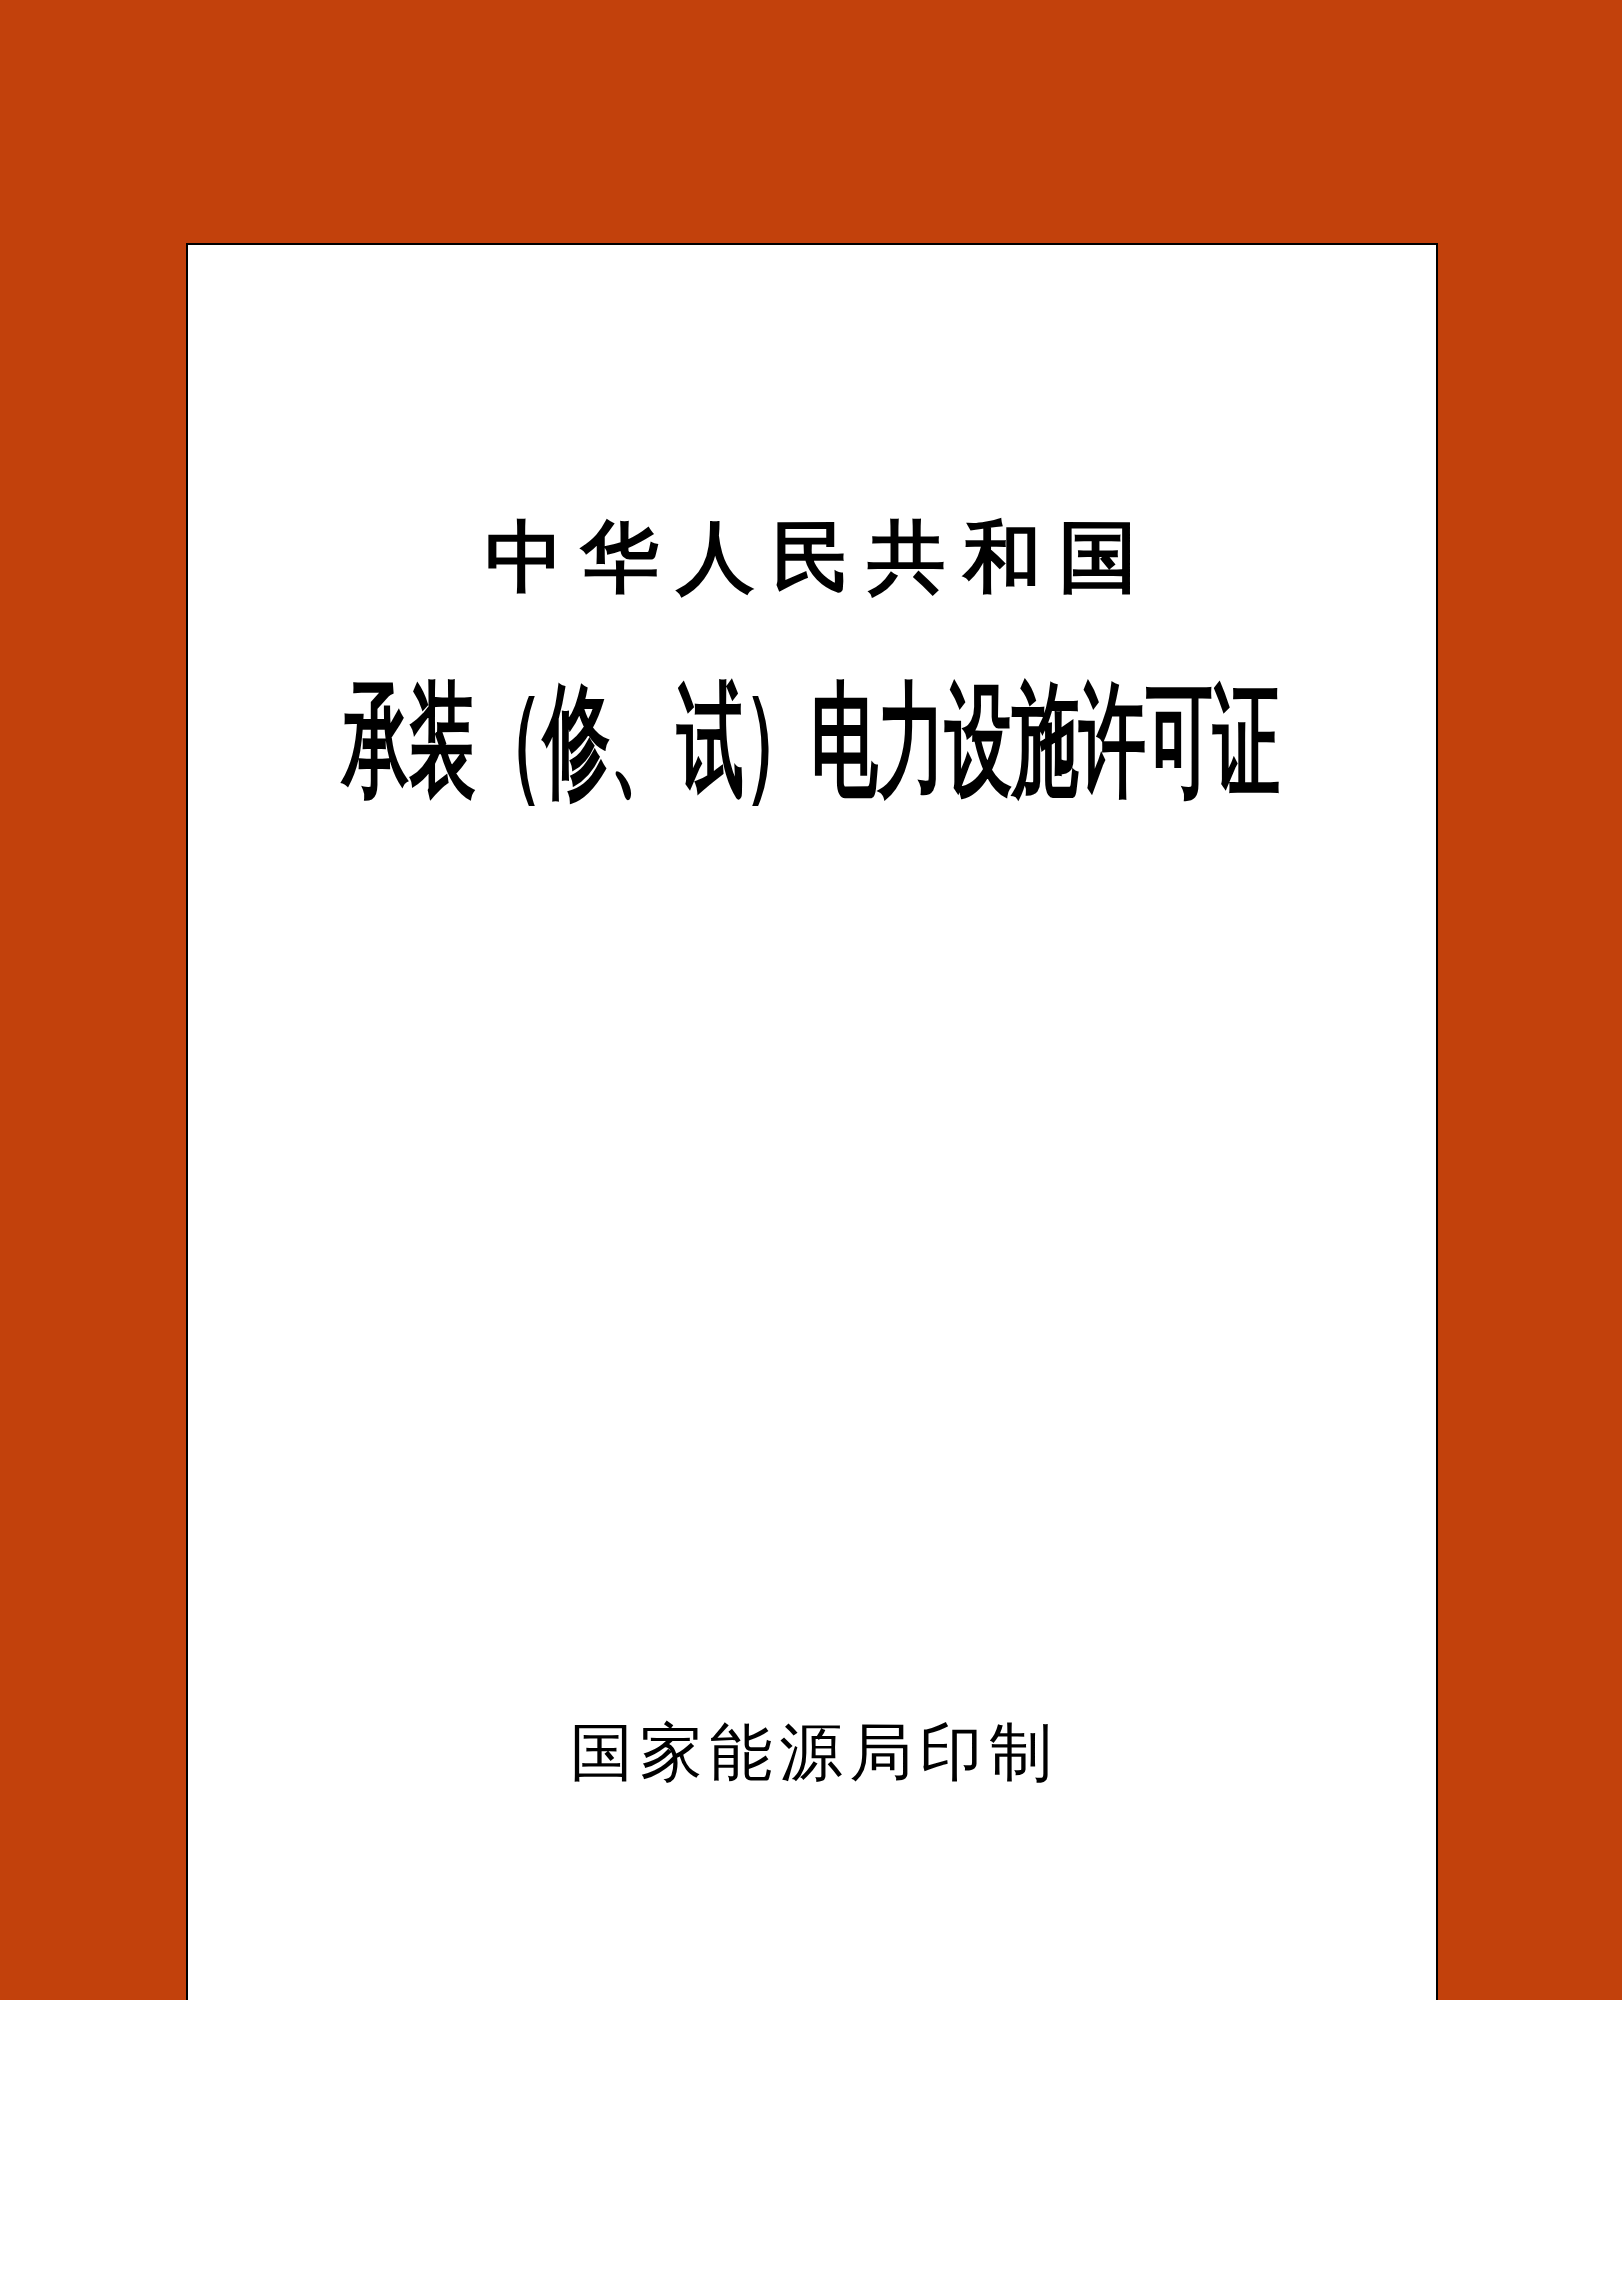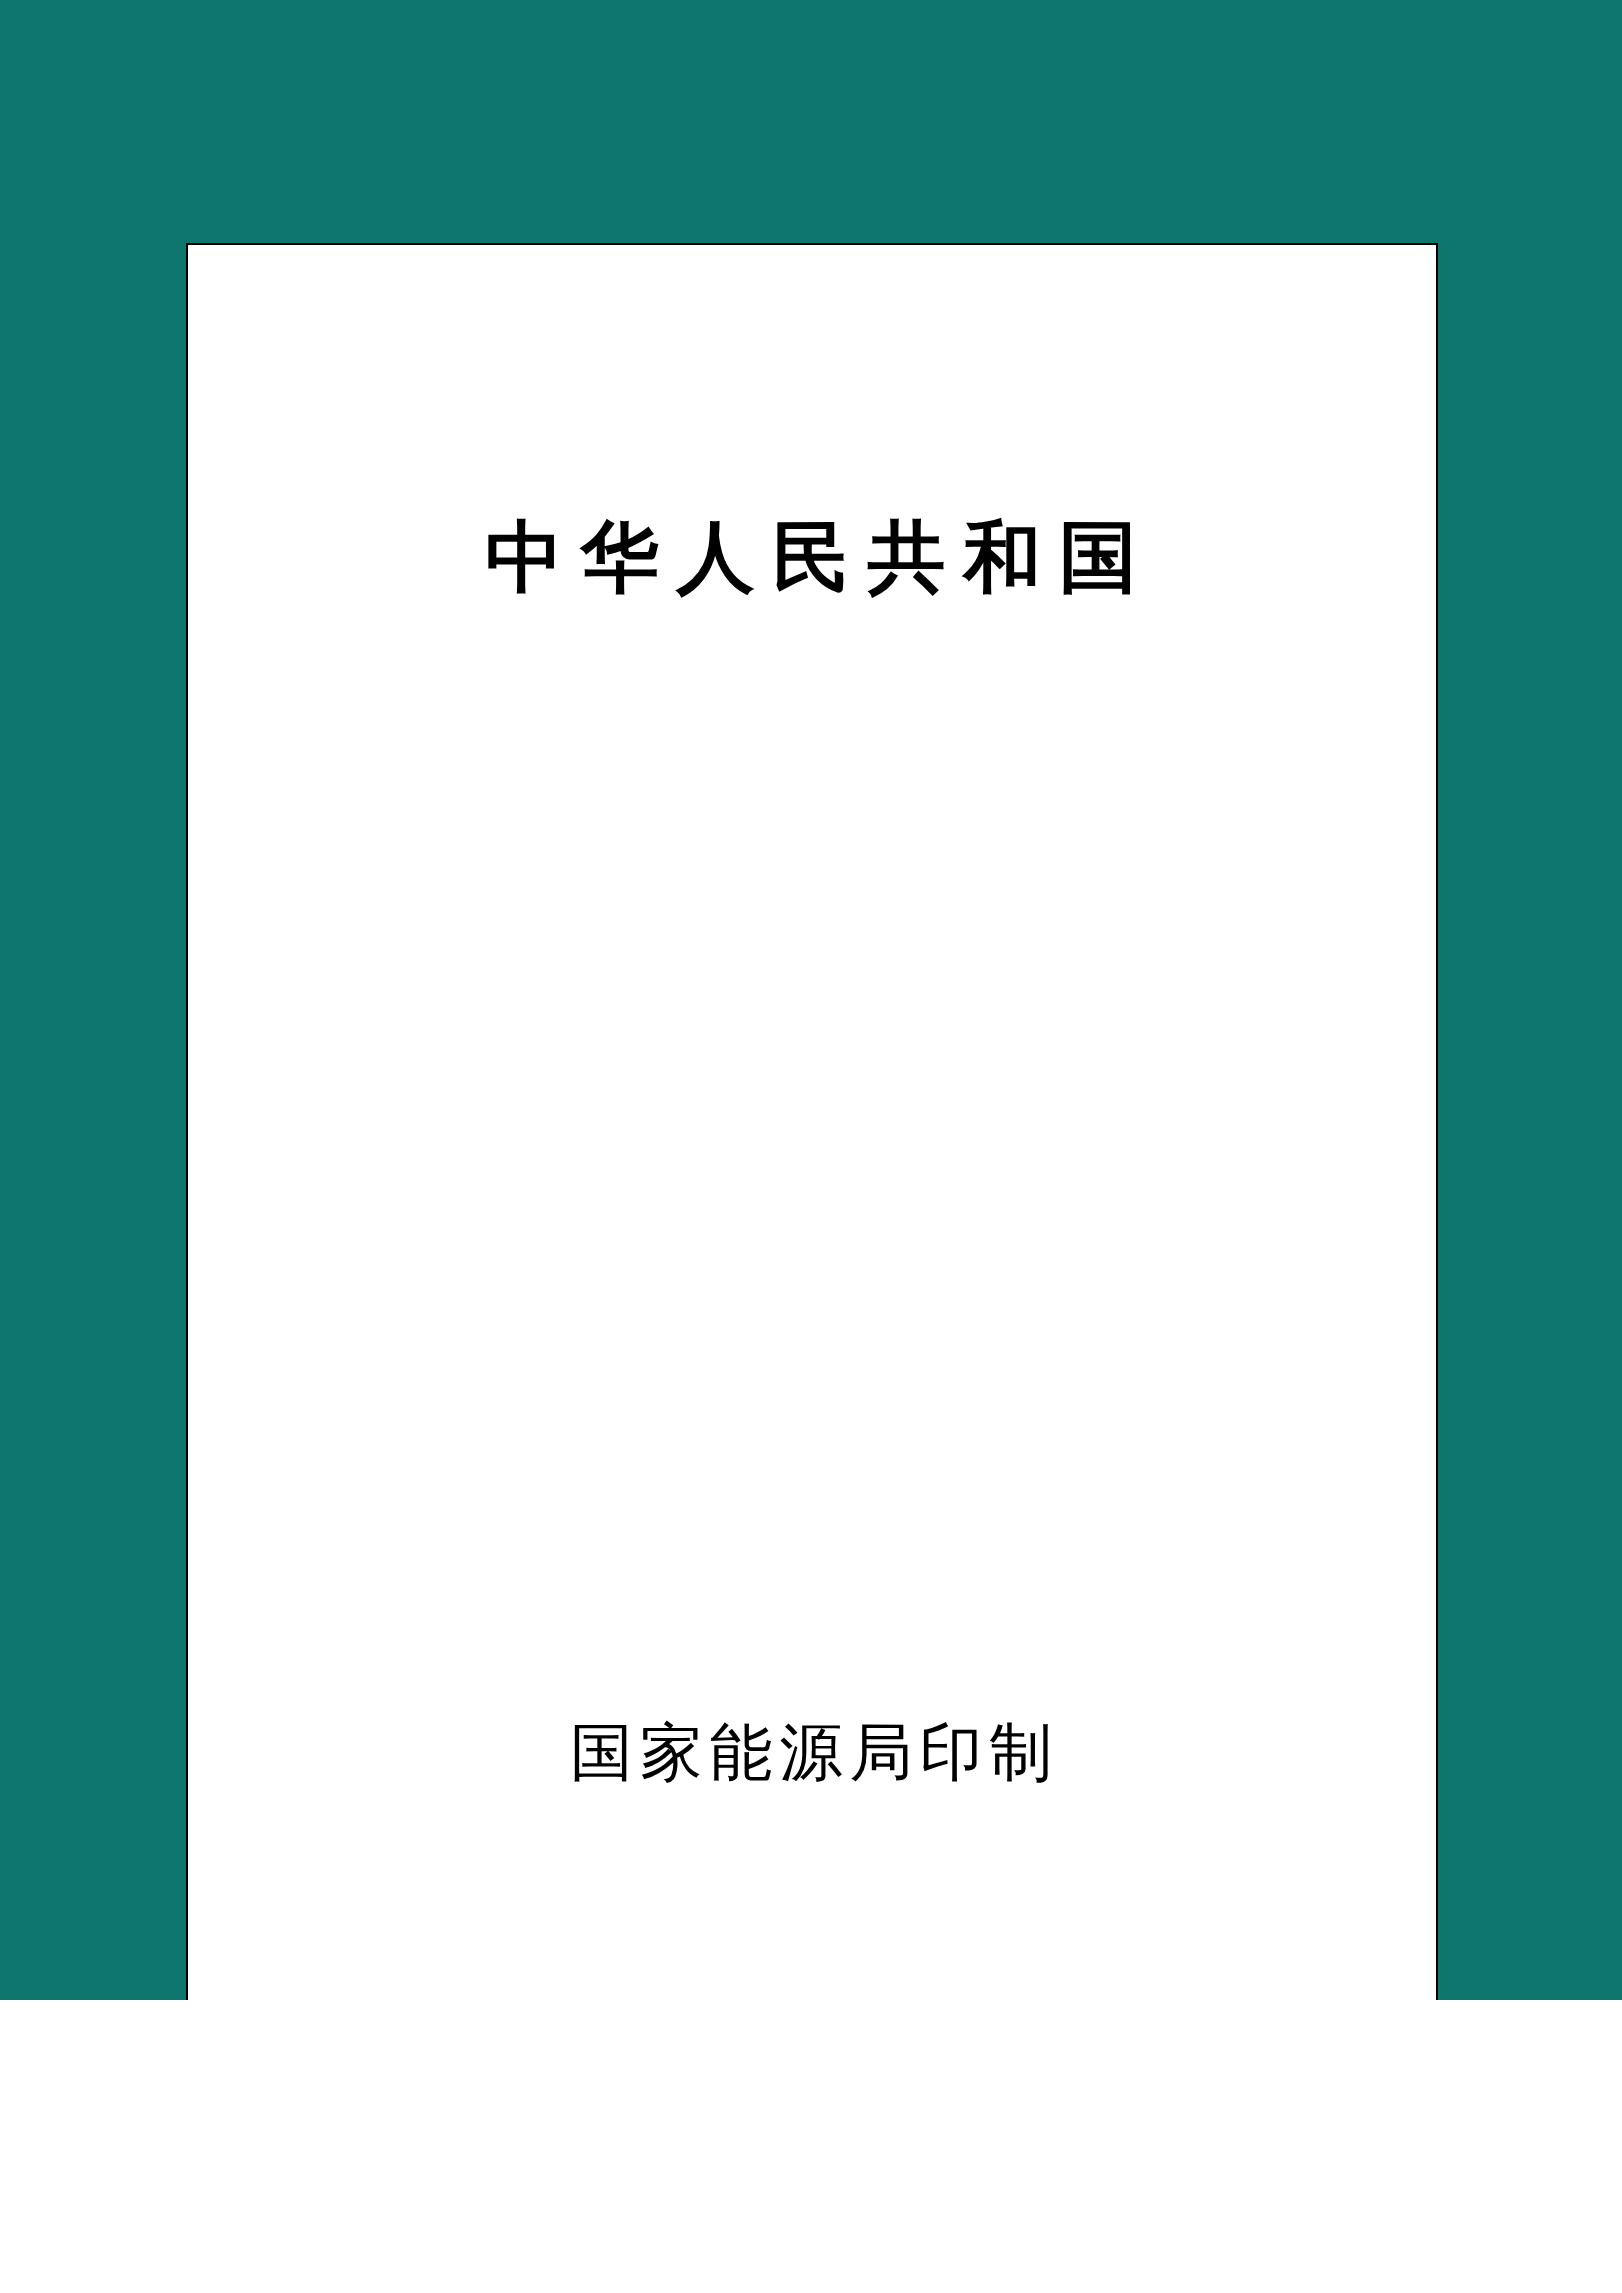--- a/index.html
+++ b/index.html
@@ -4,21 +4,21 @@
 <style>
   html, body {
     margin: 0;
     padding: 0;
     background: #ffffff;
   }
   .page {
     position: relative;
     width: 1622px;
     height: 2000px;
-    background: #0f766e;
+    background: #c2410c;
     color: #000000;
     font-family: "Liberation Sans", "DejaVu Sans", sans-serif;
     overflow: hidden;
   }
   .frame {
     position: absolute;
     left: 186px;
     top: 243px;
     width: 1252px;
     height: 1808px;
@@ -85,17 +85,20 @@
   }
 </style>
 </head>
 <body>
 
 <div class="page">
   <div class="frame"></div>
 
   <div class="line country">中华人民共和国</div>
 
+  <div class="title-row">
+    <span class="title-inner">承装（修、试）电力设施许可证</span>
+  </div>
 
 
   <div class="line issuer">国家能源局印制</div>
 </div>
 
 
 </body></html>

